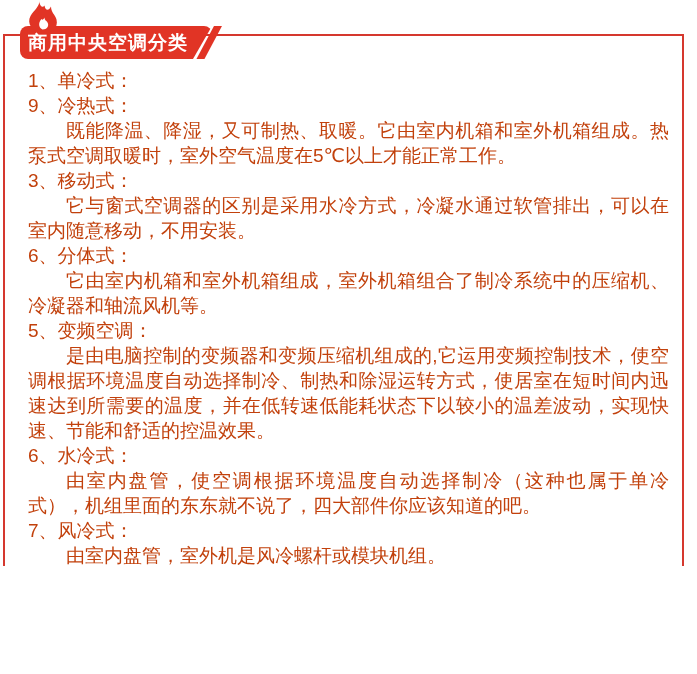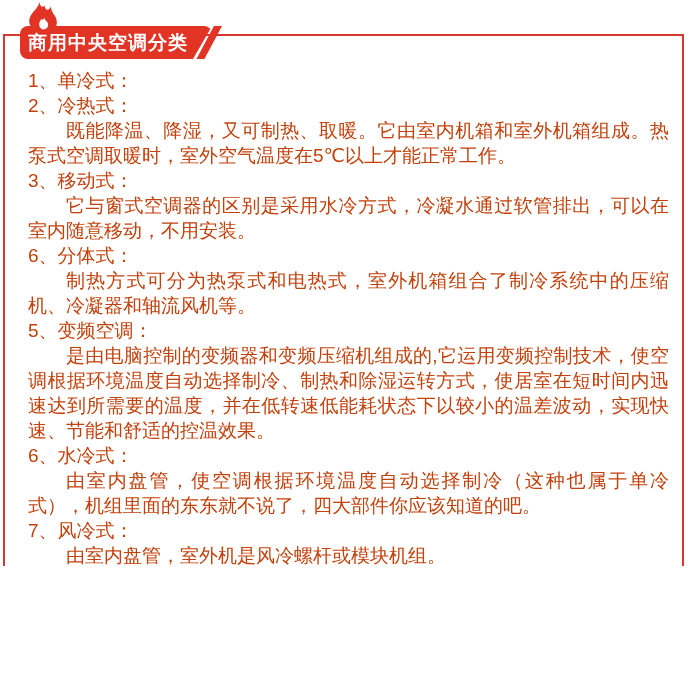--- a/index.html
+++ b/index.html
@@ -133,30 +133,30 @@
     <div class="banner-main"></div>
     <div class="banner-stripe"></div>
     <div class="banner-title">商用中央空调分类</div>
   </div>
 
   <div class="content">
     <div class="section">
       <div class="section-heading">1、单冷式：</div>
     </div>
     <div class="section">
-      <div class="section-heading">2、冷热式：</div>
+      <div class="section-heading">9、冷热式：</div>
       <p class="section-body">既能降温、降湿，又可制热、取暖。它由室内机箱和室外机箱组成。热泵式空调取暖时，室外空气温度在5℃以上才能正常工作。</p>
     </div>
     <div class="section">
       <div class="section-heading">3、移动式：</div>
       <p class="section-body">它与窗式空调器的区别是采用水冷方式，冷凝水通过软管排出，可以在室内随意移动，不用安装。</p>
     </div>
     <div class="section">
       <div class="section-heading">6、分体式：</div>
-      <p class="section-body">制热方式可分为热泵式和电热式，室外机箱组合了制冷系统中的压缩机、冷凝器和轴流风机等。</p>
+      <p class="section-body">它由室内机箱和室外机箱组成，室外机箱组合了制冷系统中的压缩机、冷凝器和轴流风机等。</p>
     </div>
     <div class="section">
       <div class="section-heading">5、变频空调：</div>
       <p class="section-body">是由电脑控制的变频器和变频压缩机组成的,它运用变频控制技术，使空调根据环境温度自动选择制冷、制热和除湿运转方式，使居室在短时间内迅速达到所需要的温度，并在低转速低能耗状态下以较小的温差波动，实现快速、节能和舒适的控温效果。</p>
     </div>
     <div class="section">
       <div class="section-heading">6、水冷式：</div>
       <p class="section-body">由室内盘管，使空调根据环境温度自动选择制冷（这种也属于单冷式），机组里面的东东就不说了，四大部件你应该知道的吧。</p>
     </div>
     <div class="section">

